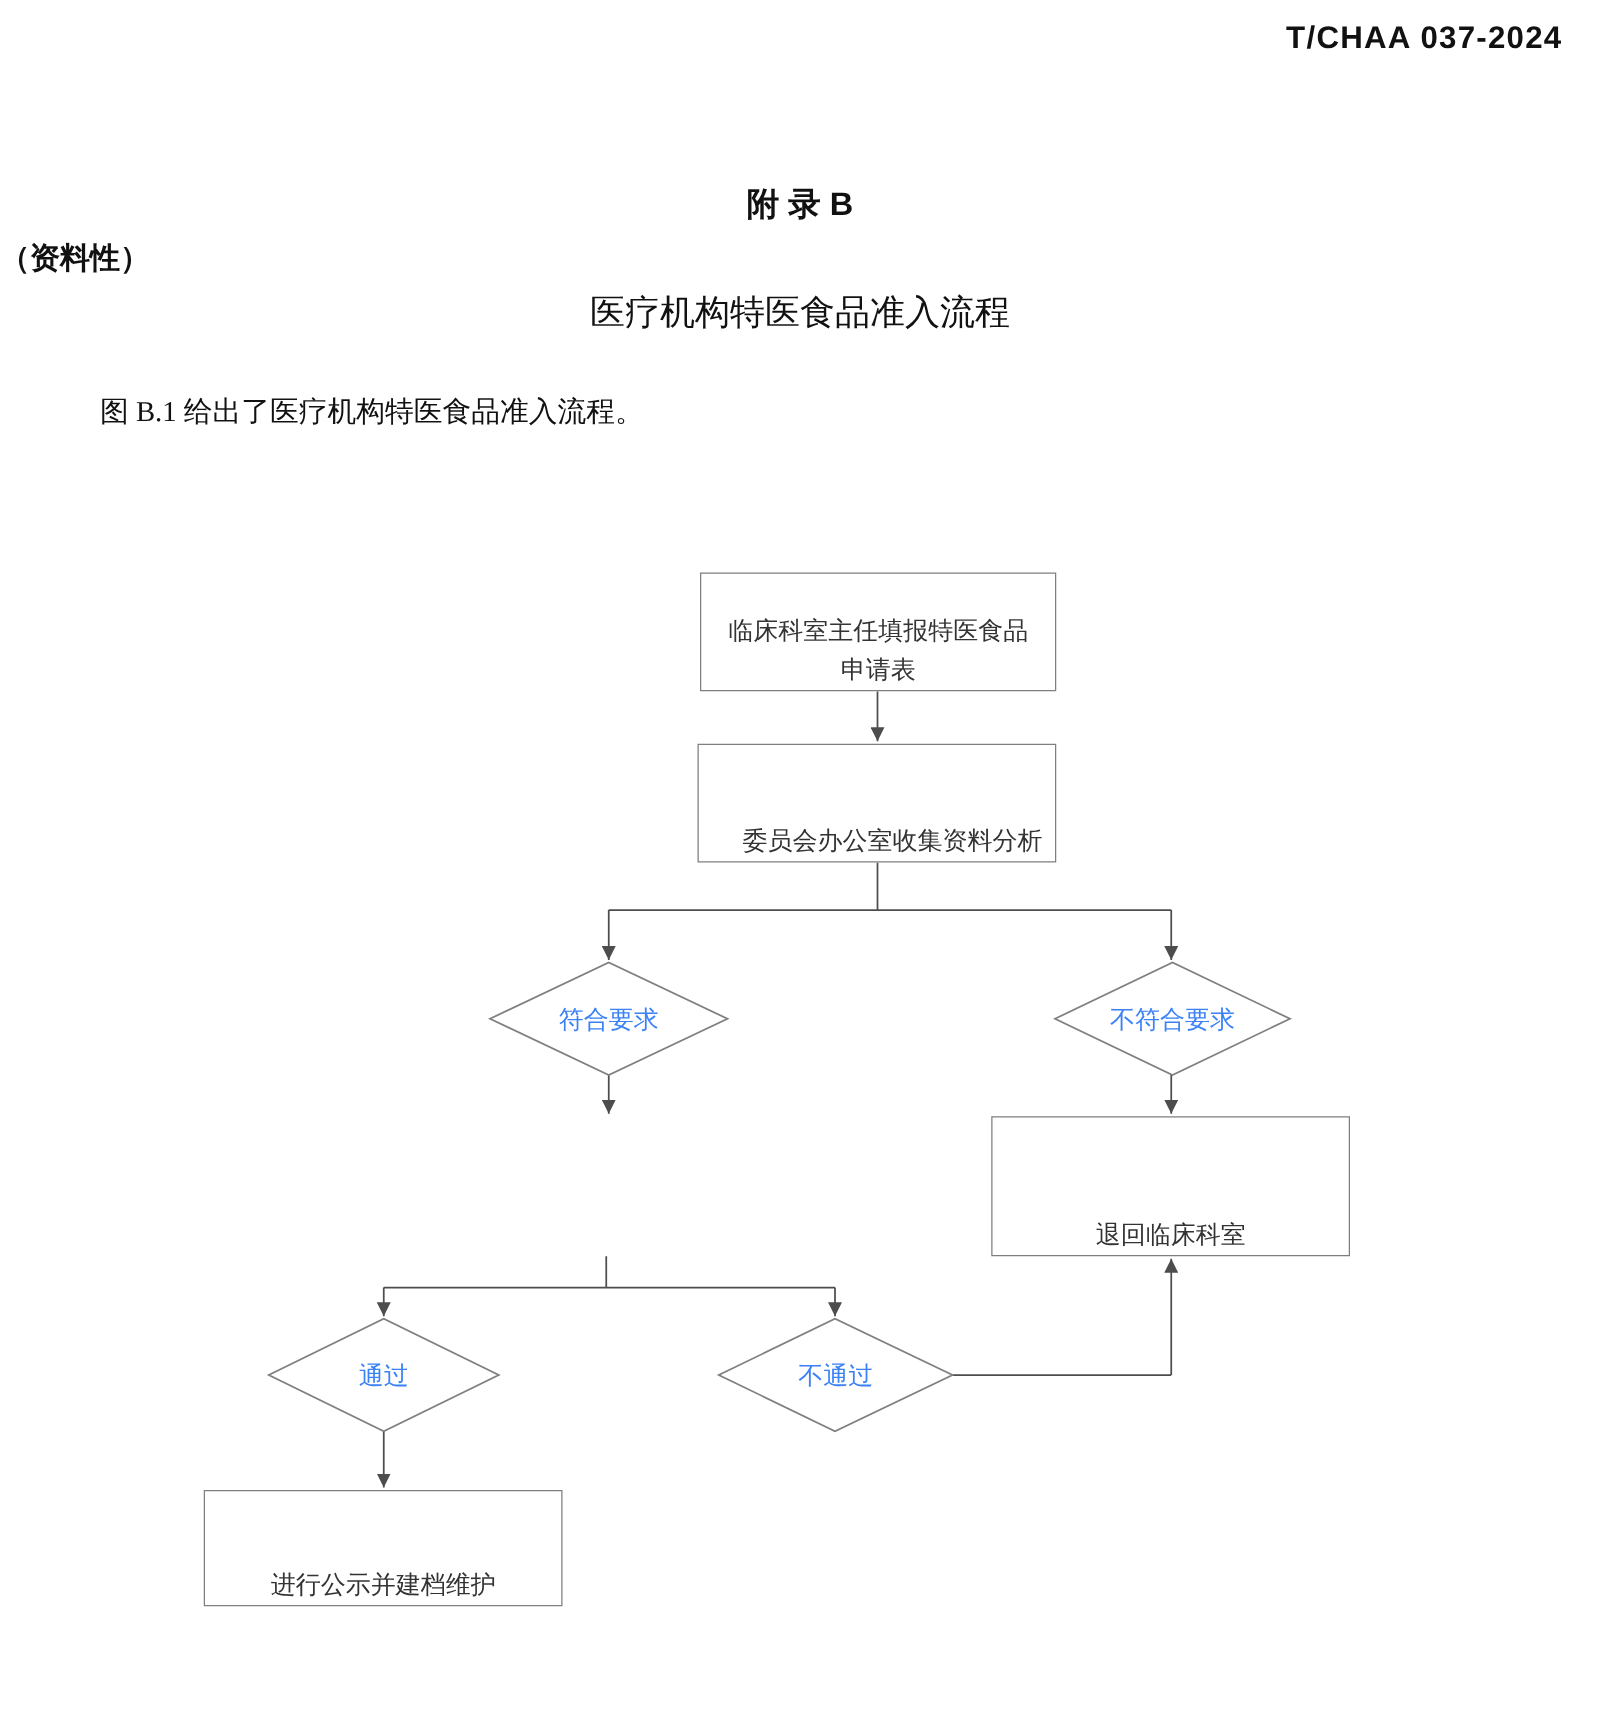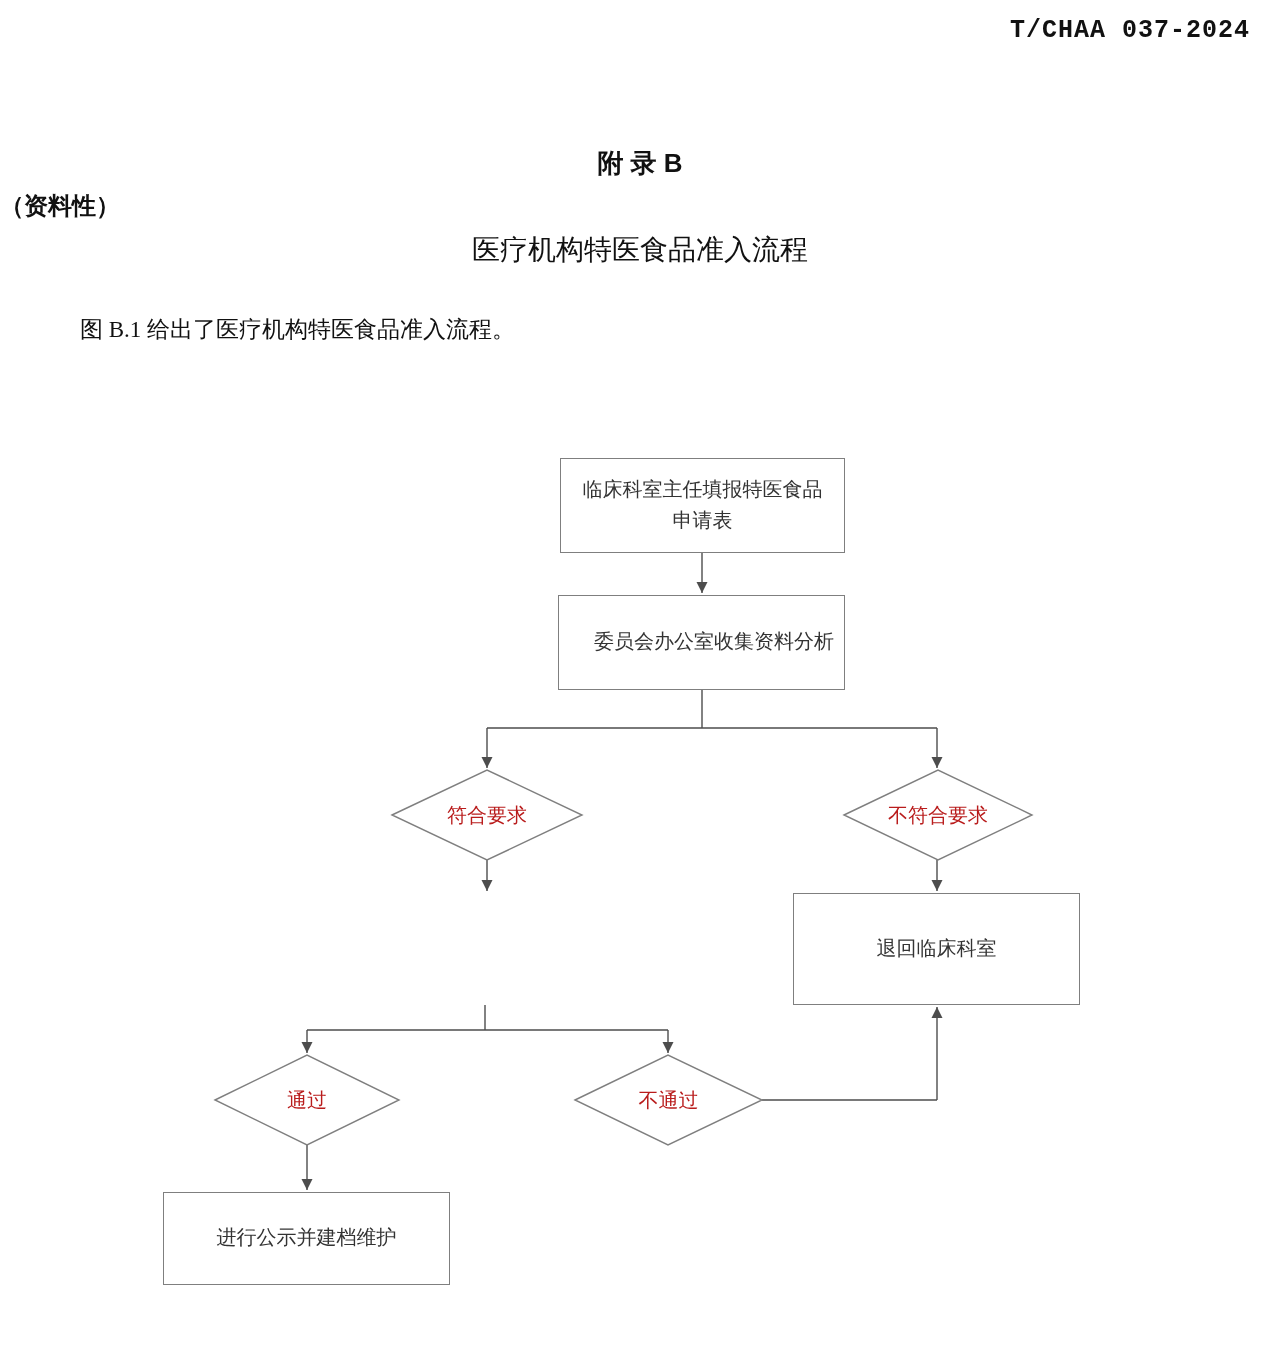--- a/index.html
+++ b/index.html
@@ -10,21 +10,21 @@
     height: 1367px;
     background: #ffffff;
     font-family: "Liberation Serif", serif;
     color: #1a1a1a;
     overflow: hidden;
   }
   .doc-number {
     position: absolute;
     top: 16px;
     right: 30px;
-    font-family: Liberation Mono, monospace;
+    font-family: Liberation Sans, sans-serif;
     font-size: 25px;
     font-weight: 600;
     letter-spacing: 1px;
     color: #111;
   }
   .title-appendix {
     position: absolute;
     top: 146px;
     left: 0; right: 0;
     text-align: center;
@@ -78,36 +78,36 @@
     width: 1280px;
     height: 1367px;
   }
   .fc-box {
     position: absolute;
     border: 1.4px solid #7f7f7f;
     background: #ffffff;
     display: flex;
     flex-direction: column;
     align-items: center;
-    justify-content: center;
+    justify-content: flex-end;
     text-align: center;
-    font-family: Liberation Mono, monospace;
+    font-family: Liberation Serif, serif;
     font-size: 20px;
     line-height: 1.55;
     color: #333333;
   }
   .fc-diamond-label {
     position: absolute;
     display: flex;
     align-items: center;
     justify-content: center;
     text-align: center;
     font-family: "Liberation Serif", serif;
     font-size: 20px;
-    color: #b91c1c;
+    color: #3b82f6;
     pointer-events: none;
   }
   .box-apply     { left: 560px; top: 458px; width: 285px; height: 95px; }
   .box-collect   { left: 558px; top: 595px; width: 287px; height: 95px; padding-left: 25px; }
   .box-committee { left: 340px; top: 893px; width: 290px; height: 112px; }
   .box-return    { left: 793px; top: 893px; width: 287px; height: 112px; }
   .box-publish   { left: 163px; top: 1192px; width: 287px; height: 93px; }
   .lbl-meets     { left: 392px; top: 772px; width: 190px; height: 86px; }
   .lbl-notmeets  { left: 844px; top: 772px; width: 188px; height: 86px; }
   .lbl-pass      { left: 215px; top: 1057px; width: 184px; height: 86px; }

